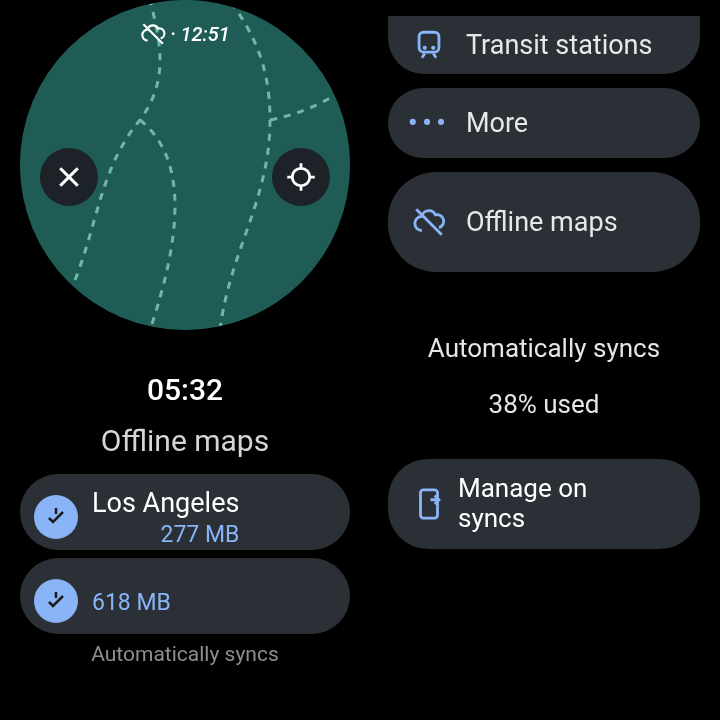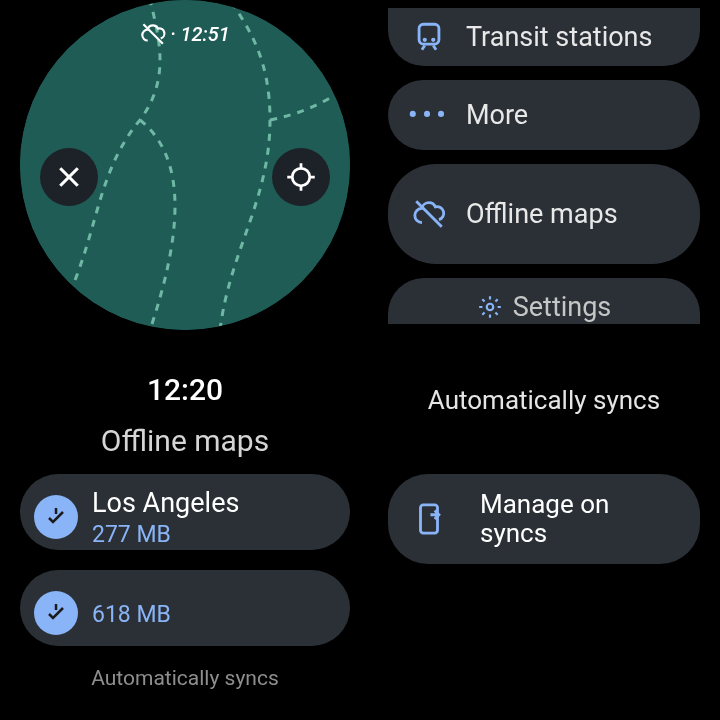--- a/index.html
+++ b/index.html
@@ -62,44 +62,44 @@
   .map-list {
     margin-top:16px;
   }
   .map-pill {
     background:#2b3036;
     border-radius:38px;
     padding:20px 20px 10px 14px;
     display:flex;
     align-items:center;
     gap:14px;
-    margin-bottom:20px;
+    margin-bottom:8px;
     height:76px;
   }
   .map-pill .dl-icon {
     width:44px; height:44px; border-radius:50%;
     background:#8ab4f8;
     display:flex; align-items:center; justify-content:center;
     flex:0 0 44px;
   }
   .map-pill .dl-icon svg { width:24px; height:24px; }
   .map-pill .texts { display:flex; flex-direction:column; }
   .map-name { font-size:27px; color:#fff; }
-  .map-size { font-size:23px; color:#8ab4f8; margin-top:2px; }
+  .map-size { font-size:23px; color:#8ab4f8; margin-top:2px;text-align:right; }
   .sync-hint-1 {
     text-align:center;
     color:#8e8e8e;
     font-size:21px;
     margin-top:6px;
   }
 
   
   .right-col {
     position:absolute;
-    left:388px; top:8px;
+    left:388px; top:16px;
     width:312px;
   }
   .menu-pill {
     background:#2b3036;
     border-radius:36px;
     height:70px;
     display:flex; align-items:center;
     gap:20px;
     padding:0 24px;
     margin-bottom:14px;
@@ -130,21 +130,21 @@
     margin-bottom:36px;
   }
   .storage-block .line { display:block; }
   .storage-block .gap { height:20px; }
 
   .manage-pill {
     background:#2b3036;
     border-radius:40px;
     height:90px;
     display:flex; align-items:center;
-    gap:34px;
+    gap:12px;
     padding:0 24px;
   }
   .manage-pill .menu-icon { flex:0 0 34px; }
   .manage-text { font-size:26px; line-height:1.15; color:#fff; }
 </style>
 </head>
 <body>
 
 <div class="left-col">
 
@@ -184,21 +184,21 @@
       <svg viewBox="0 0 24 24">
         <circle cx="12" cy="12" r="7" stroke="#fff" stroke-width="2.2" fill="none"></circle>
         <line x1="12" y1="1" x2="12" y2="5" stroke="#fff" stroke-width="2.2"></line>
         <line x1="12" y1="19" x2="12" y2="23" stroke="#fff" stroke-width="2.2"></line>
         <line x1="1" y1="12" x2="5" y2="12" stroke="#fff" stroke-width="2.2"></line>
         <line x1="19" y1="12" x2="23" y2="12" stroke="#fff" stroke-width="2.2"></line>
       </svg>
     </div>
   </div>
 
-  <div class="second-time">12:20</div>
+  <div class="second-time">05:32</div>
   <div class="page-title">Offline maps</div>
 
   <div class="map-list">
 
     <div class="map-pill">
       <div class="dl-icon">
         <svg viewBox="0 0 24 24">
             <path d="M5 13l4 4 10-10" stroke="#1b1b1b" stroke-width="2.5" fill="none"></path>
             <line x1="12" y1="3" x2="12" y2="9" stroke="#1b1b1b" stroke-width="2.5"></line>
           </svg>
@@ -249,33 +249,25 @@
   <div class="menu-pill tall">
     <span class="menu-icon">
       <svg viewBox="0 0 24 24">
         <path d="M7 18a5 5 0 0 1 0-10c.4-2.3 2.5-4 5-4 2 0 3.7 1.2 4.5 3A4.5 4.5 0 0 1 19 16" stroke="#8ab4f8" stroke-width="2" fill="none"></path>
         <line x1="3" y1="3" x2="21" y2="21" stroke="#8ab4f8" stroke-width="2"></line>
       </svg>
     </span>
     <span class="menu-label">Offline maps</span>
   </div>
 
-  <div class="menu-pill half-bottom center-inner" style="justify-content:center; gap:10px;">
-    <span class="menu-icon" style="width:26px;flex:0 0 26px">
-      <svg viewBox="0 0 24 24">
-          <circle cx="12" cy="12" r="3" stroke="#8ab4f8" stroke-width="2" fill="none"></circle>
-          <path d="M12 2v3M12 19v3M2 12h3M19 12h3M4.9 4.9l2.1 2.1M17 17l2.1 2.1M4.9 19.1l2.1-2.1M17 7l2.1-2.1" stroke="#8ab4f8" stroke-width="2"></path>
-        </svg>
-    </span>
-    <span class="menu-label">Settings</span>
-  </div>
 
   <div class="storage-block">
     <span class="line">Automatically syncs</span>
     <div class="gap"></div>
+    <span class="line">38% used</span>
   </div>
 
   <div class="manage-pill">
     <span class="menu-icon">
       <svg viewBox="0 0 24 24">
         <rect x="6" y="2" width="12" height="20" rx="2" stroke="#8ab4f8" stroke-width="2" fill="none"></rect>
         <path d="M13 9h5M16 6l3 3-3 3" stroke="#8ab4f8" stroke-width="2" fill="none"></path>
       </svg>
     </span>
     <div class="manage-text">

